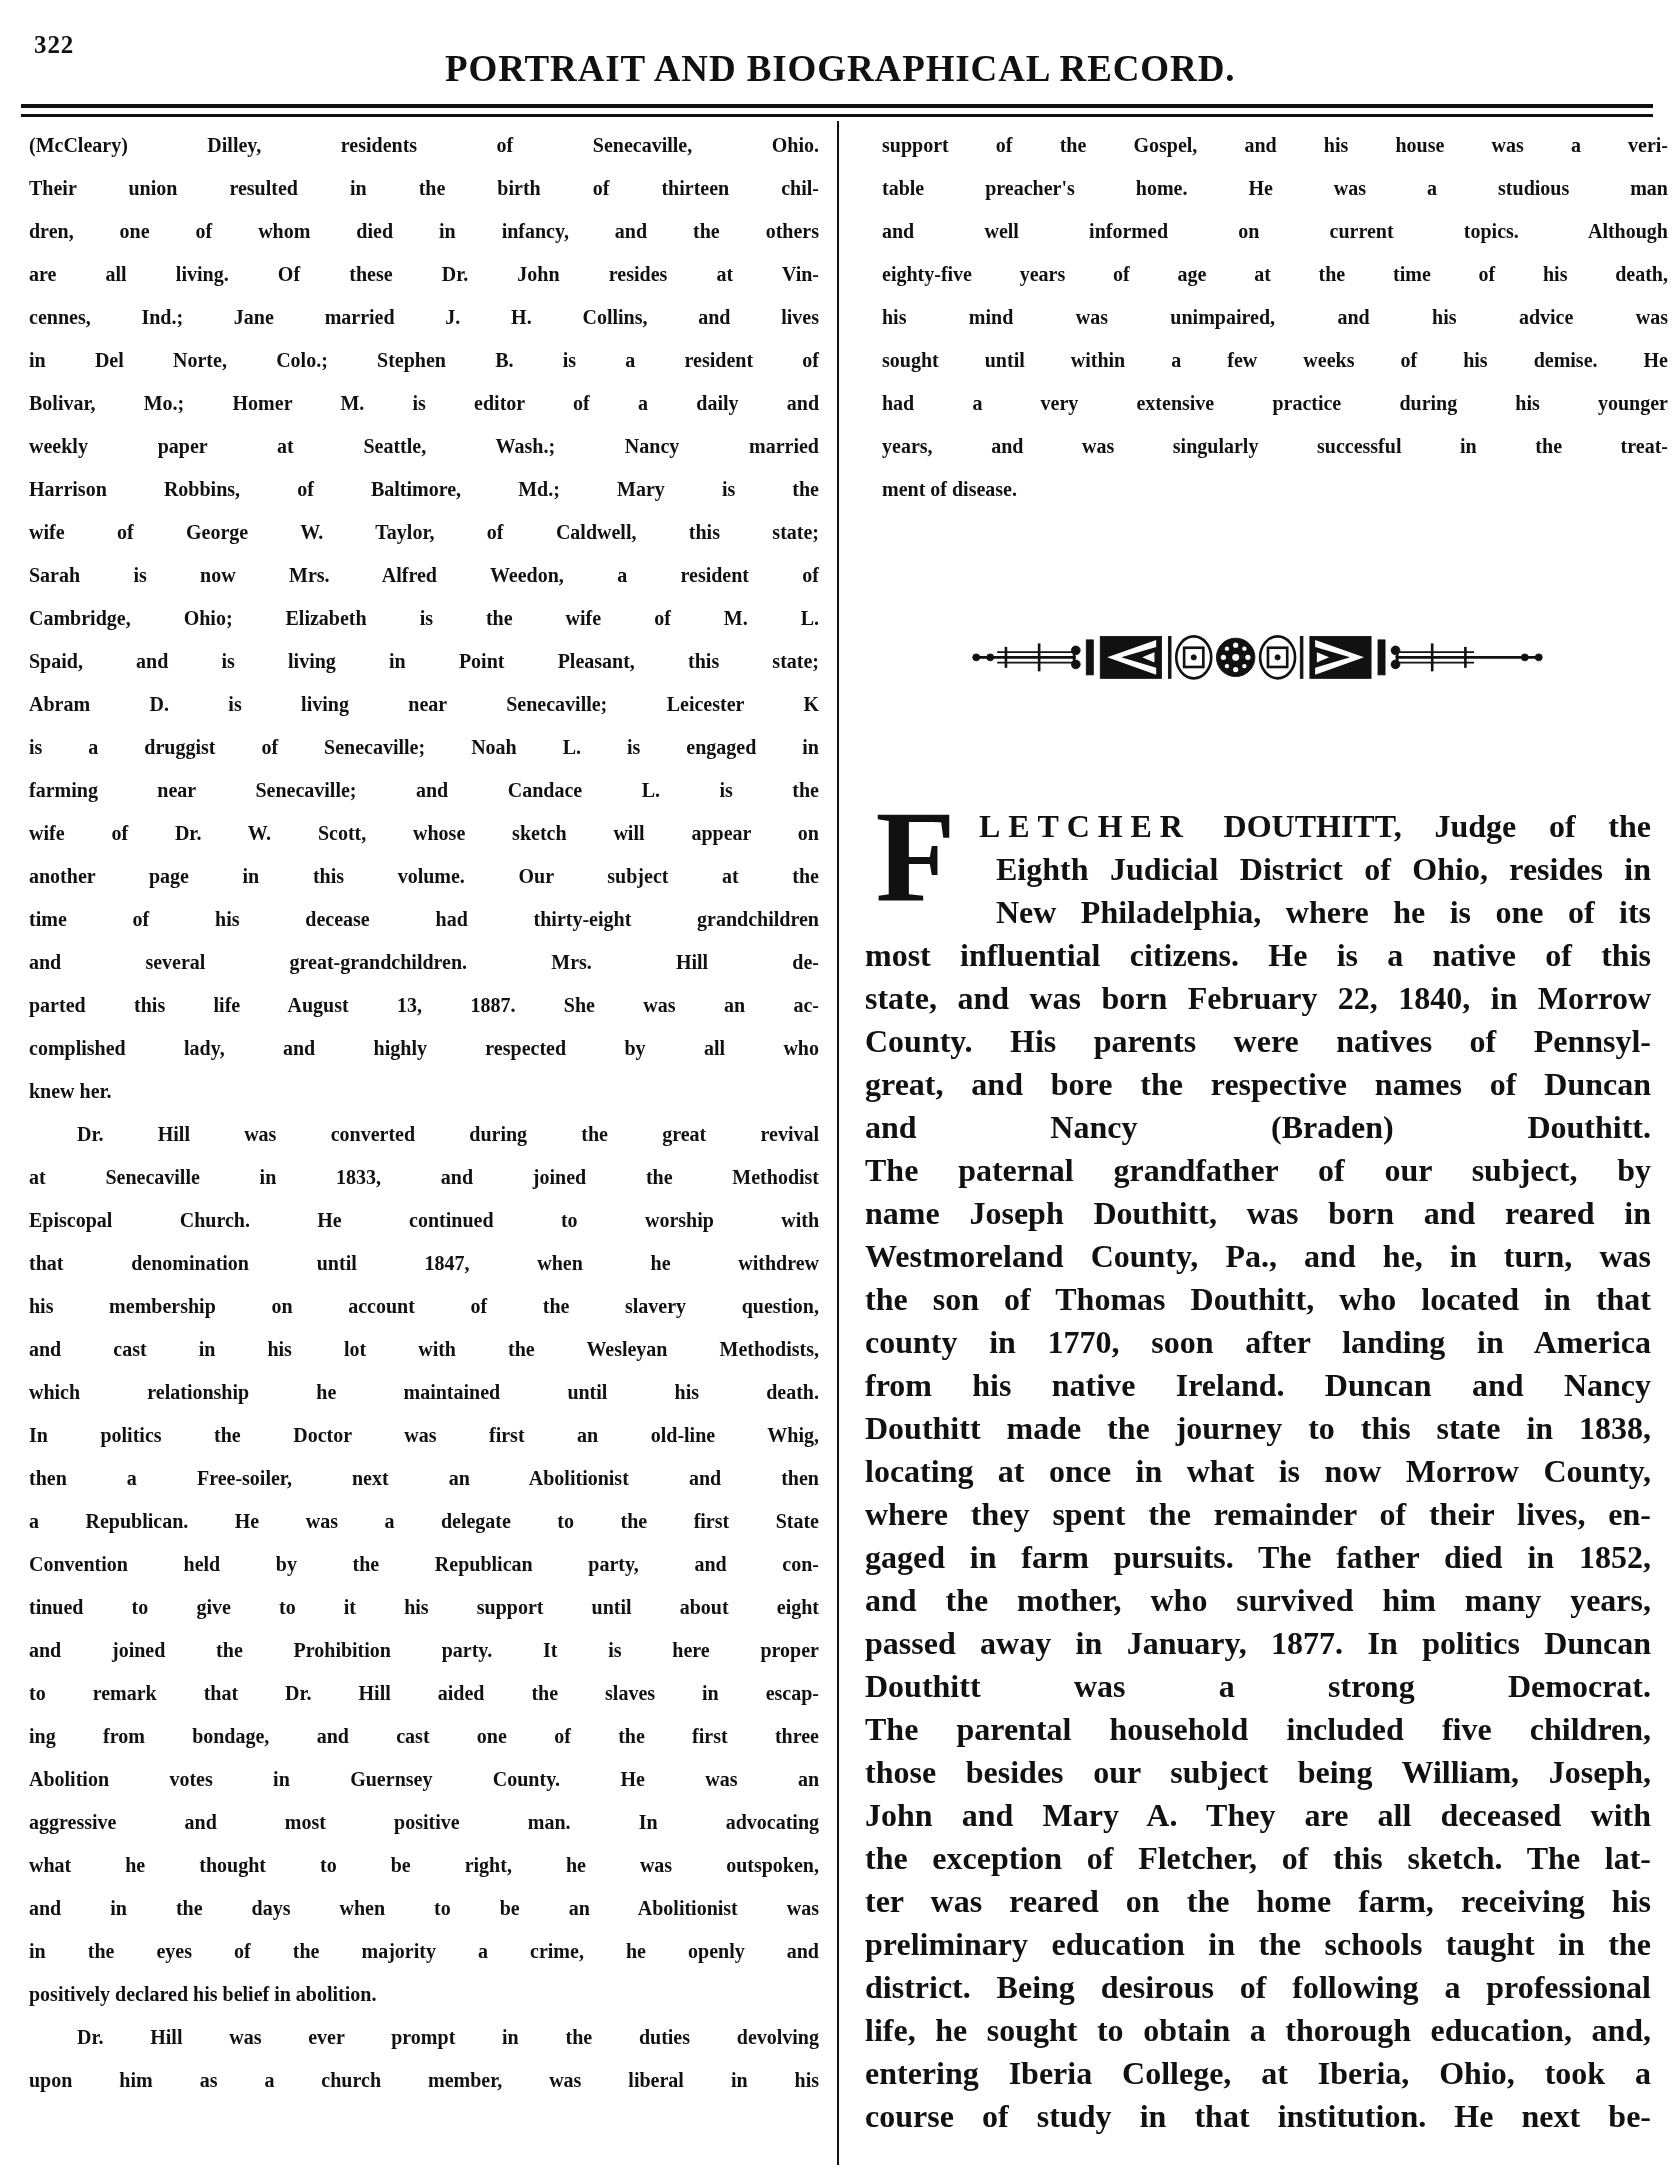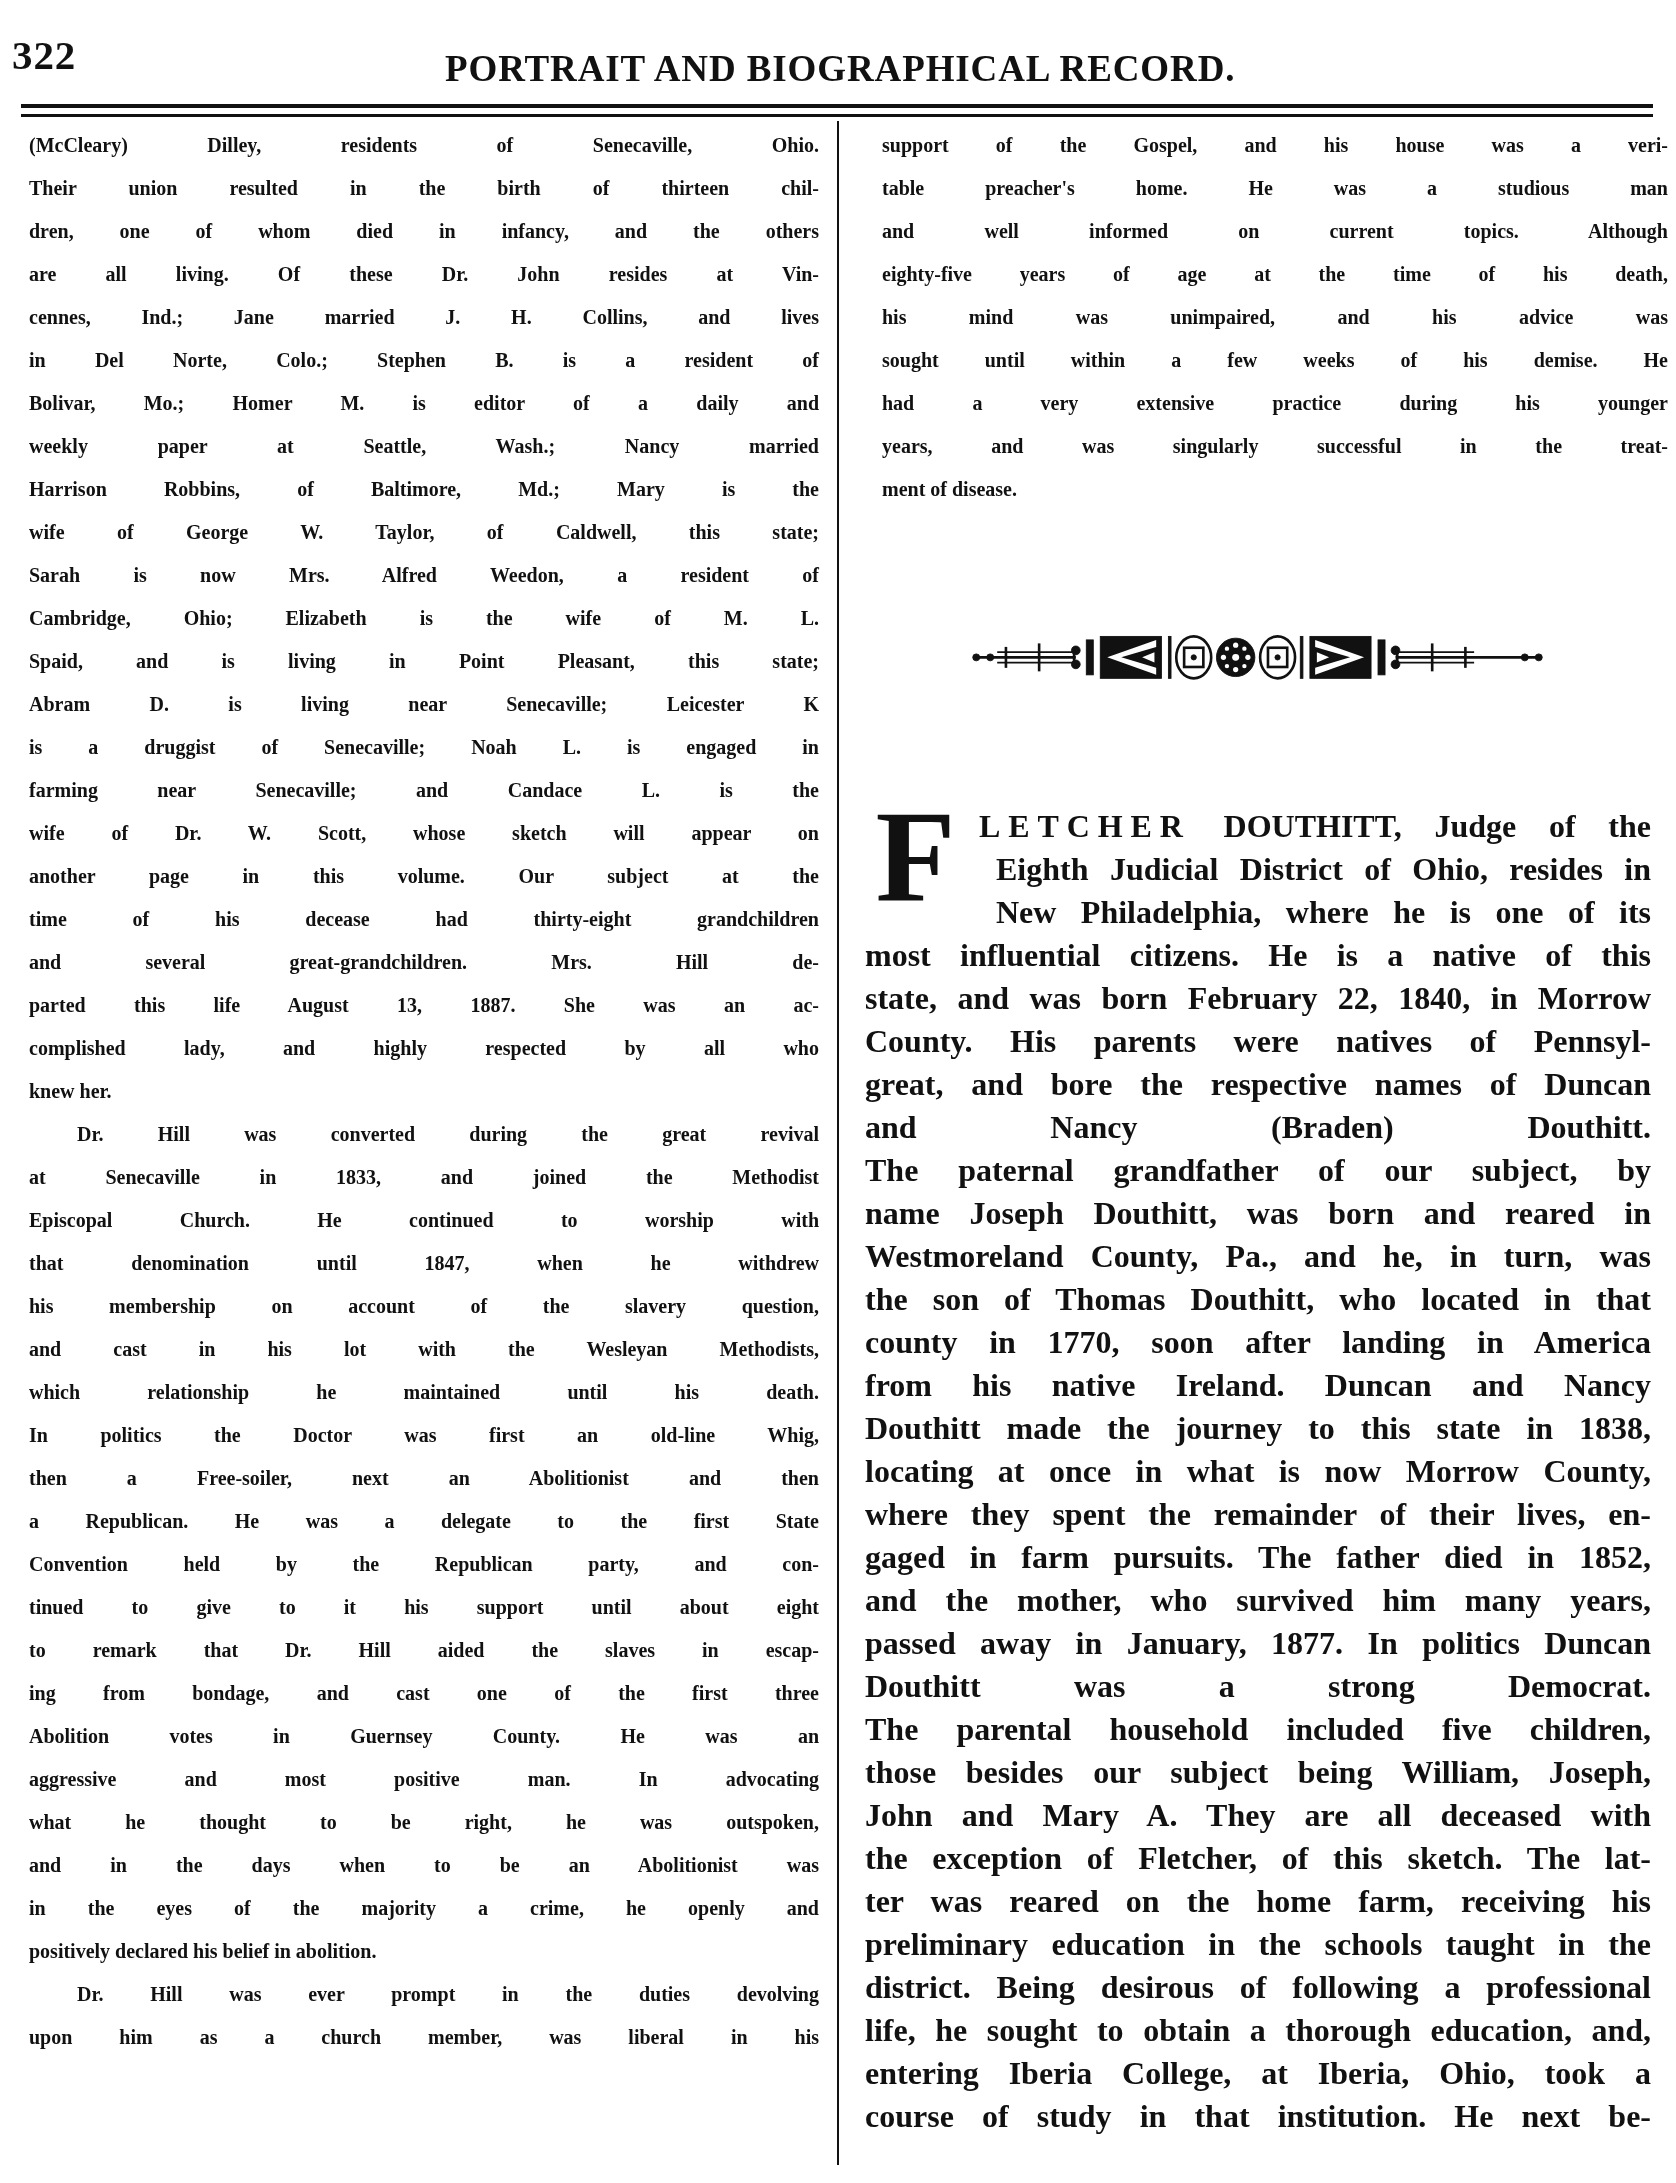--- a/index.html
+++ b/index.html
@@ -1,17 +1,17 @@
 <!DOCTYPE html>
 <html style="font-size:14px"><head>
 <meta charset="utf-8">
 <style>
   html, body { margin: 0; padding: 0; background: #ffffff; }
   body { width: 1677px; height: 2184px; position: relative; overflow: hidden; color: #111; font-family: "Liberation Serif", "DejaVu Serif", serif; }
-  .page-number { position: absolute; left: 12px; top: 31px; font-size: 41px; font-weight: bold; letter-spacing: 0.9px; }
+  .page-number { position: absolute; left: 34px; top: 31px; font-size: 25px; font-weight: bold; letter-spacing: 0.9px; }
   .running-head { position: absolute; left: 445px; top: 47px; width: 786px; text-align: center; font-size: 37px; font-weight: bold; letter-spacing: 0.9px; white-space: nowrap; }
   .rule { position: absolute; left: 21px; width: 1632px; background: #111; }
   .rule.r1 { top: 104px; height: 3.5px; }
   .rule.r2 { top: 114px; height: 2.6px; }
   .col-divider { position: absolute; left: 837px; top: 121px; width: 1.7px; height: 2044px; background: #111; }
   .column { position: absolute; top: 124px; }
   .col-left { left: 29px; width: 790px; }
   .col-right { left: 882px; width: 786px; }
   .line { font-size: 20px; line-height: 43px; height: 43px; white-space: nowrap; text-align: justify; text-align-last: justify; font-weight: 600; }
   .line.last { text-align-last: left; }
@@ -64,20 +64,21 @@
       <div class="line">Episcopal Church. He continued to worship with</div>
       <div class="line">that denomination until 1847, when he withdrew</div>
       <div class="line">his membership on account of the slavery question,</div>
       <div class="line">and cast in his lot with the Wesleyan Methodists,</div>
       <div class="line">which relationship he maintained until his death.</div>
       <div class="line">In politics the Doctor was first an old-line Whig,</div>
       <div class="line">then a Free-soiler, next an Abolitionist and then</div>
       <div class="line">a Republican. He was a delegate to the first State</div>
       <div class="line">Convention held by the Republican party, and con-</div>
       <div class="line">tinued to give to it his support until about eight</div>
+      <div class="line">and joined the Prohibition party. It is here proper</div>
       <div class="line">to remark that Dr. Hill aided the slaves in escap-</div>
       <div class="line">ing from bondage, and cast one of the first three</div>
       <div class="line">Abolition votes in Guernsey County. He was an</div>
       <div class="line">aggressive and most positive man. In advocating</div>
       <div class="line">what he thought to be right, he was outspoken,</div>
       <div class="line">and in the days when to be an Abolitionist was</div>
       <div class="line">in the eyes of the majority a crime, he openly and</div>
       <div class="line last">positively declared his belief in abolition.</div>
       <div class="line indent">Dr. Hill was ever prompt in the duties devolving</div>
       <div class="line">upon him as a church member, was liberal in his</div>

